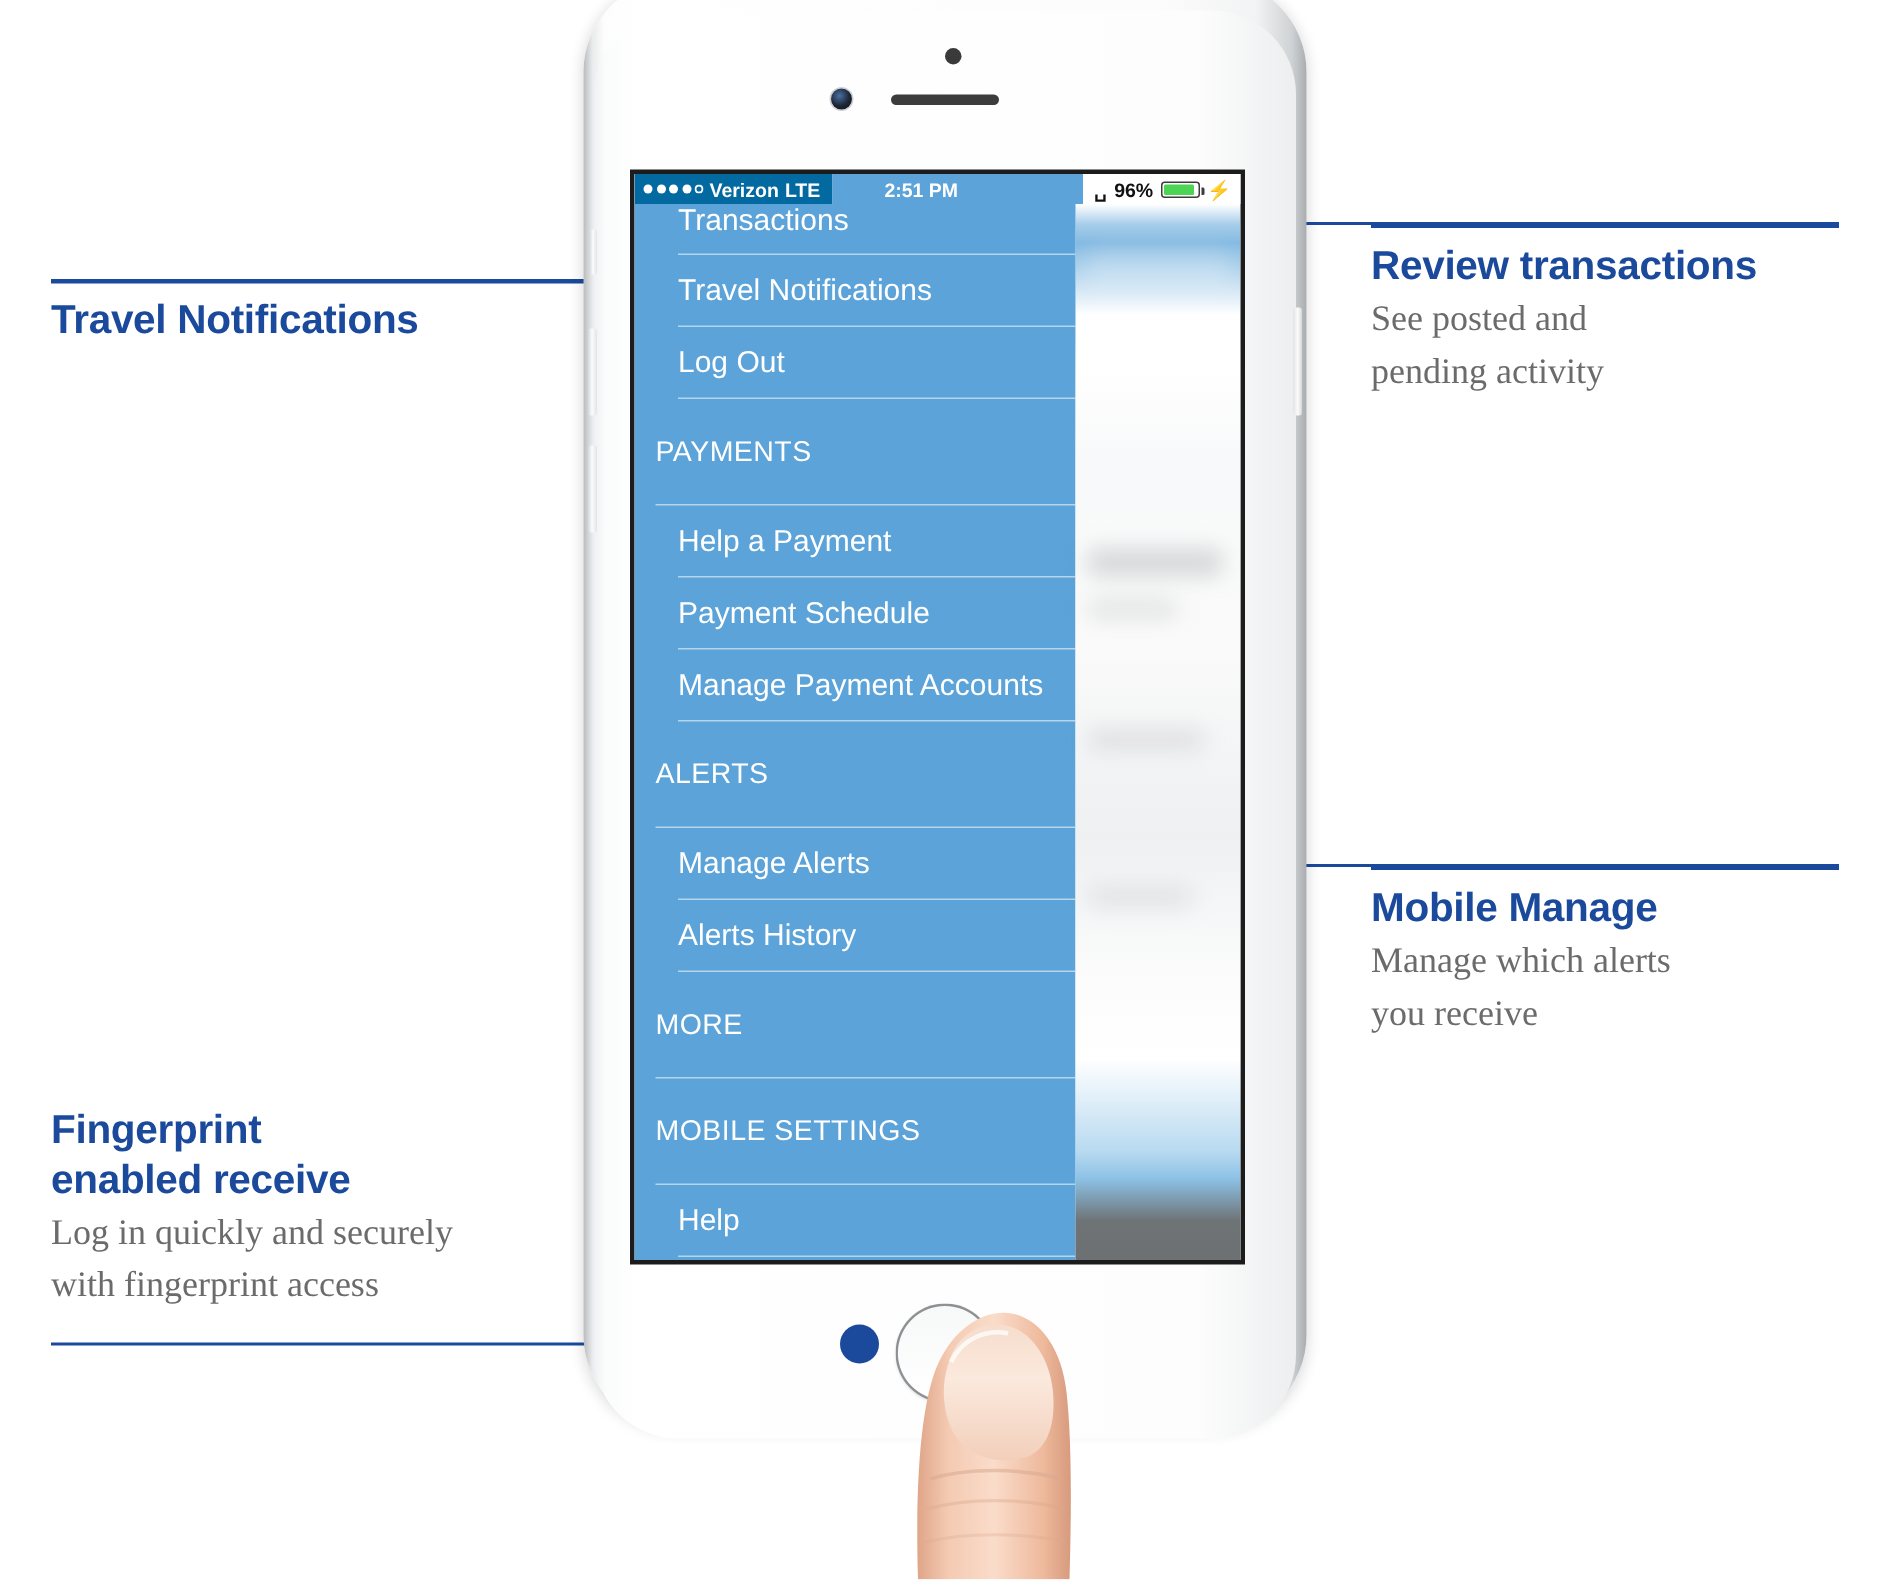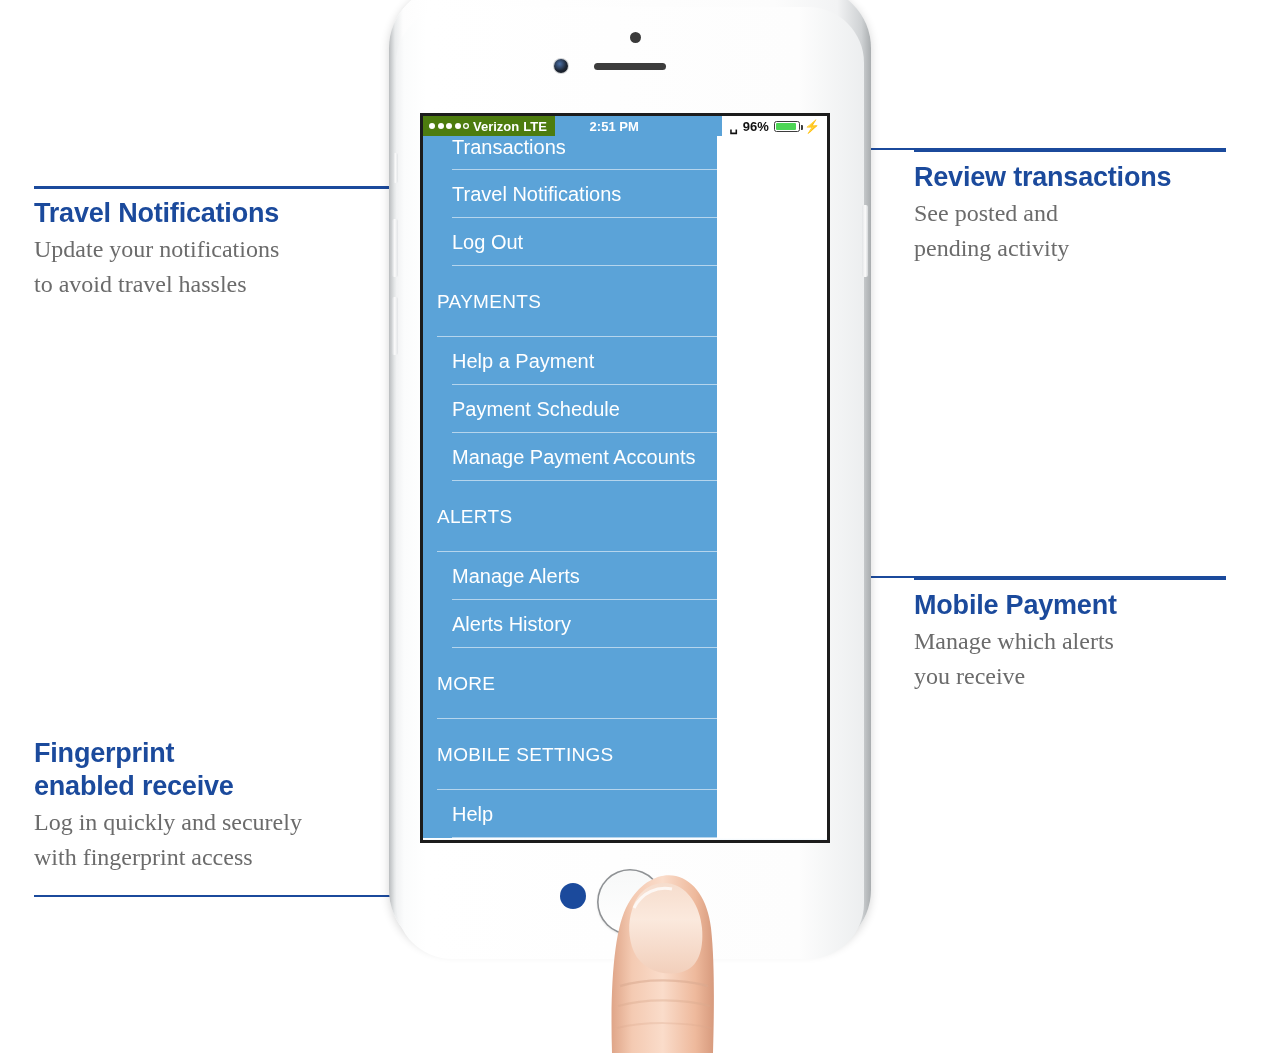--- a/index.html
+++ b/index.html
@@ -139,21 +139,21 @@
     display: flex;
     align-items: center;
     font-size: 13px;
     font-weight: bold;
     color: #111;
     background: #ffffff;
   }
   #status-left {
     display: flex; align-items: center; gap: 4px;
     padding-left: 6px;
-    background: #4d7c0f;
+    background: #0369a1;
     height: 20px;
     flex: 0 0 auto;
     padding-right: 8px;
     color: #ffffff;
   }
   .signal-dots { display: flex; gap: 2.5px; align-items: center; }
   .signal-dots i {
     display: block; width: 6px; height: 6px; border-radius: 50%;
     background: #ffffff;
   }
@@ -190,21 +190,20 @@
     width: 85%;
     background: #4cd554;
     border-radius: 1px;
   }
 
   
   #screen-body {
     position: absolute;
     left: 0; top: 20px; right: 0; bottom: 0;
     display: flex;
-    flex-direction: column;
   }
   #menu-panel {
     width: 294px;
     background: #5ba3d8;
     position: relative;
     flex: 0 0 auto;
     overflow: hidden;
   }
   #content-panel {
     flex: 1 1 auto;
@@ -299,41 +298,39 @@
 
 <div class="conn-line" style="left:652px; top:576px; width:574px;"></div>
 <div class="conn-dot" style="left:640px; top:564px;"></div>
 
 <div class="conn-line" style="left:34px; top:895px; width:540px;"></div>
 <div class="conn-dot" style="left:560px; top:883px; z-index:25;"></div>
 
 <div class="callout" id="callout-travel">
   <div class="rule"></div>
   <div class="title">Travel Notifications</div>
-  <div class="desc" style="white-space:pre-line;">Update your notifications
-to avoid travel hassles</div>
 </div>
 
 <div class="callout" id="callout-fingerprint">
   <div class="title" style="margin-top:0; white-space:pre-line;">Fingerprint
 enabled receive</div>
   <div class="desc" style="white-space:pre-line;">Log in quickly and securely
 with fingerprint access</div>
 </div>
 
 <div class="callout" id="callout-review">
   <div class="rule"></div>
   <div class="title">Review transactions</div>
   <div class="desc" style="white-space:pre-line;">See posted and
 pending activity</div>
 </div>
 
 <div class="callout" id="callout-alerts">
   <div class="rule"></div>
-  <div class="title">Mobile Payment</div>
+  <div class="title">Mobile Manage</div>
   <div class="desc" style="white-space:pre-line;">Manage which alerts
 you receive</div>
 </div>
 
 <div id="phone">
   <div class="phone-body"></div>
   <div class="phone-inner">
     <div class="btn-side" id="btn-silent"></div>
     <div class="btn-side" id="btn-volup"></div>
     <div class="btn-side" id="btn-voldn"></div>

